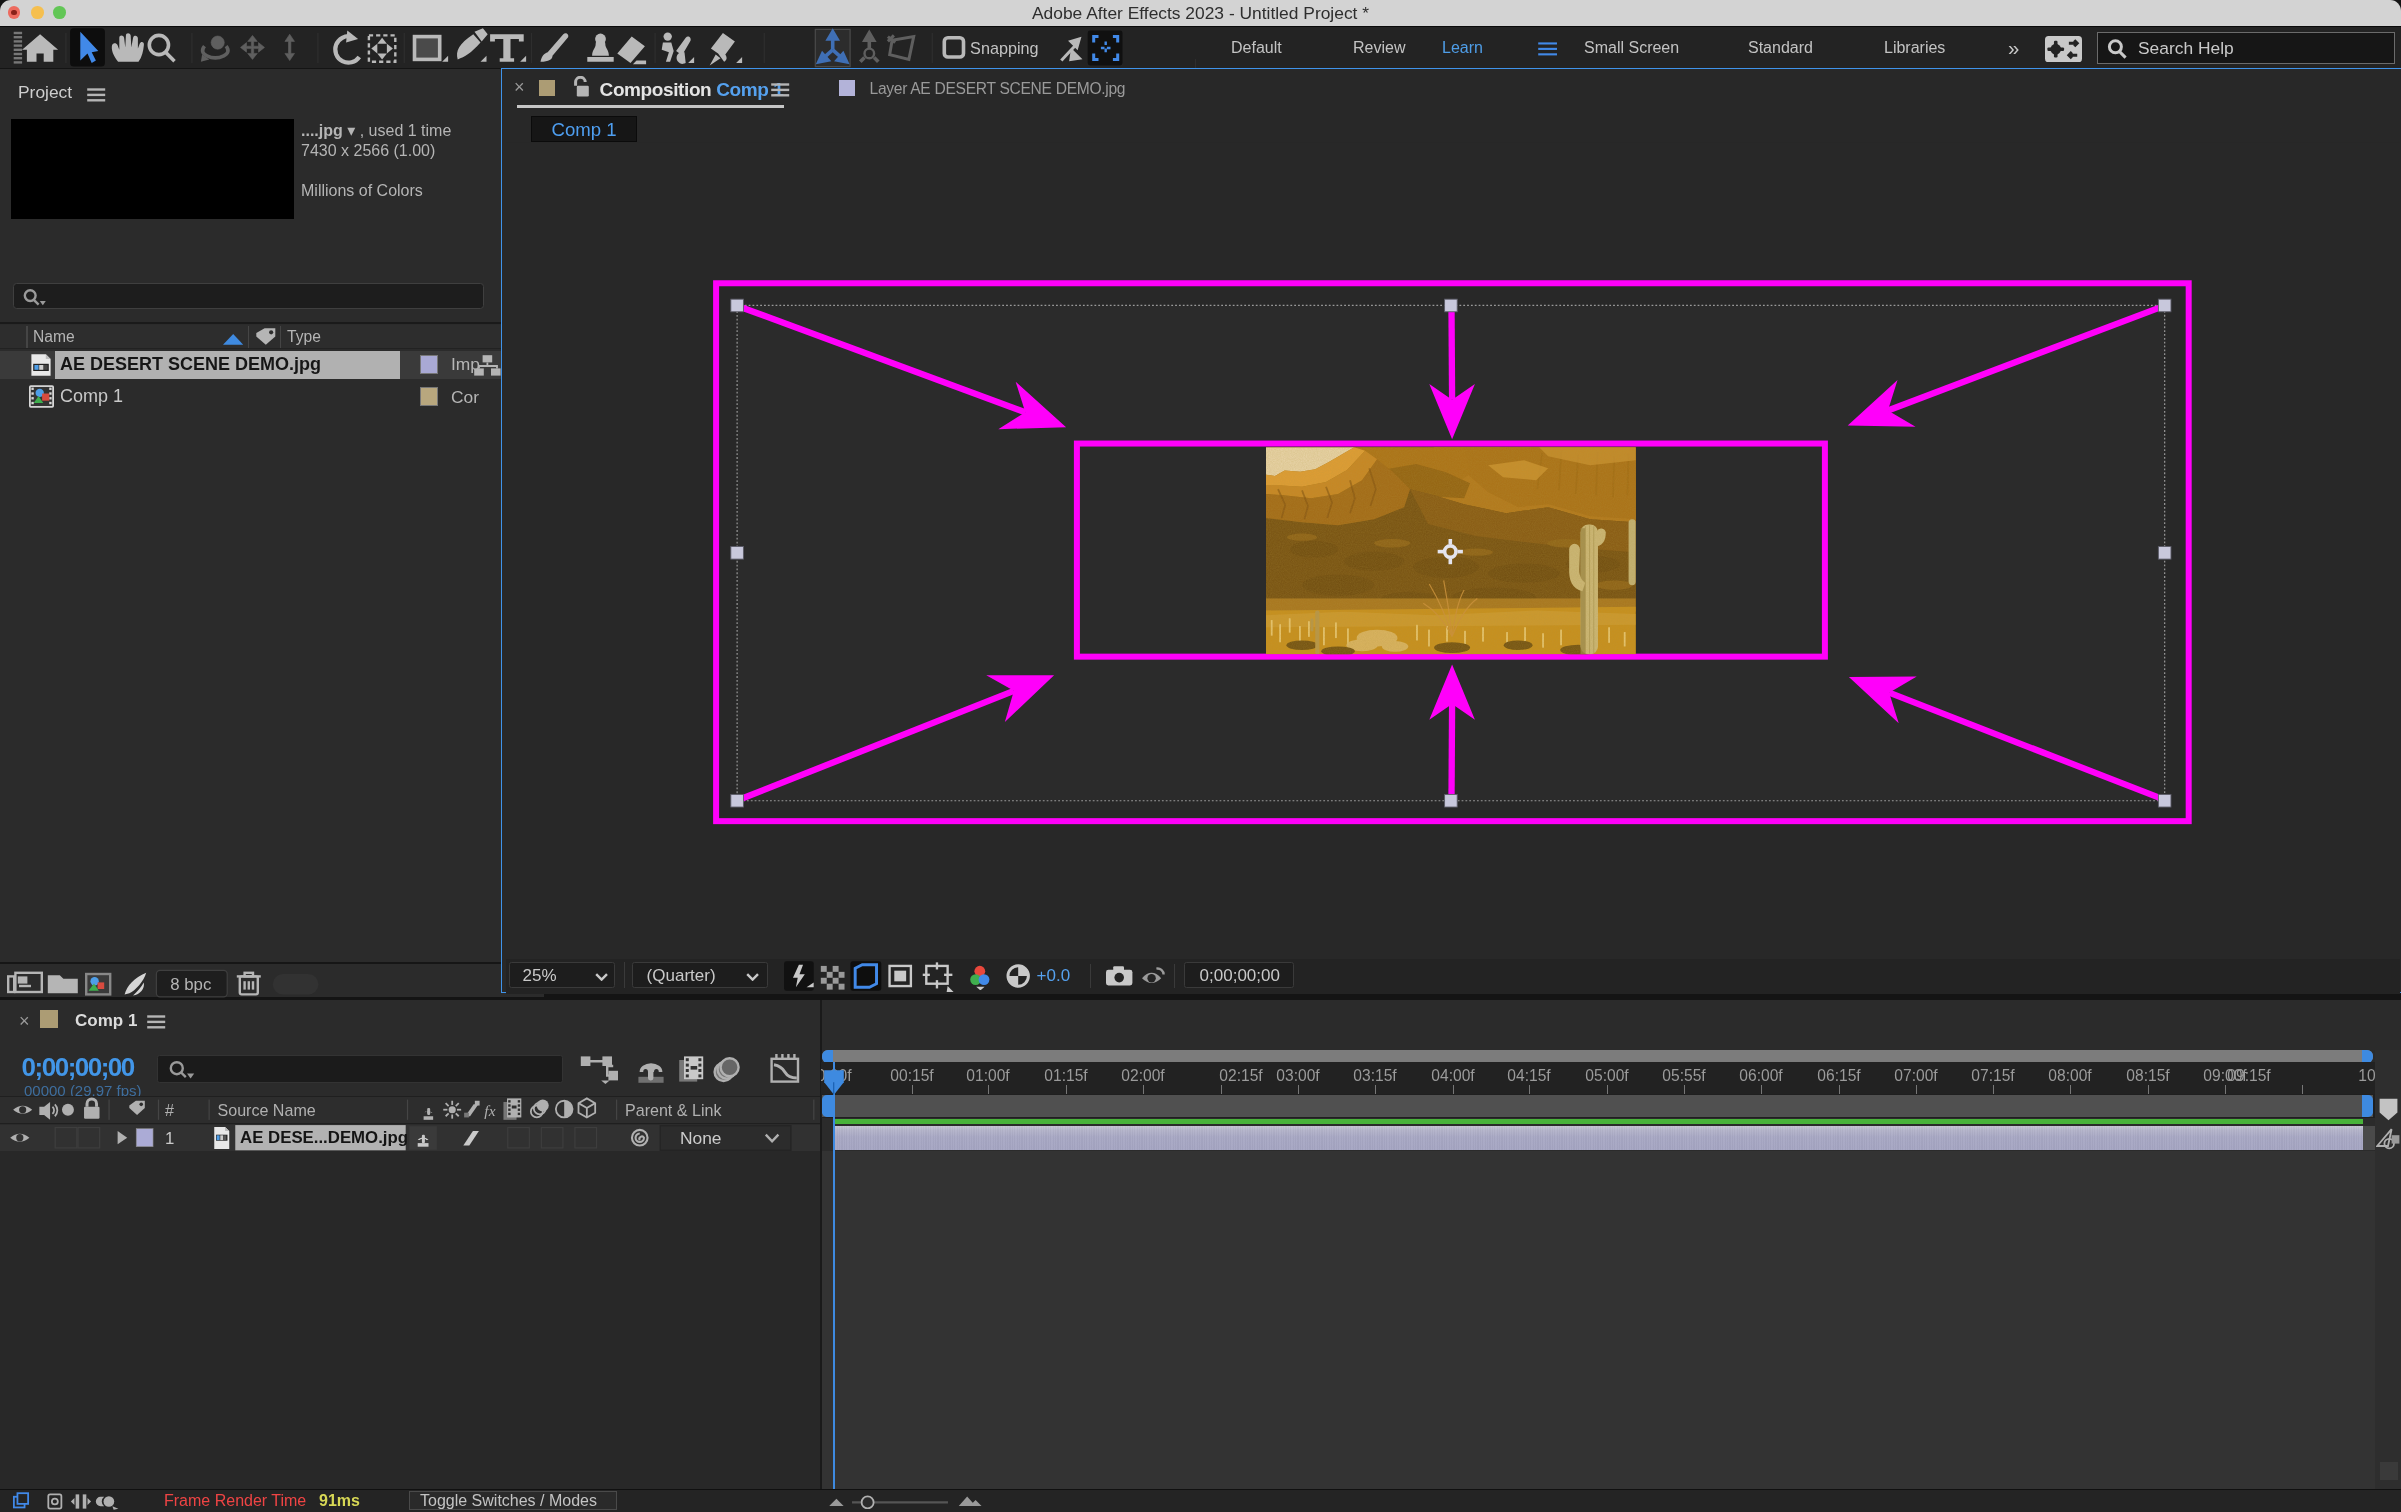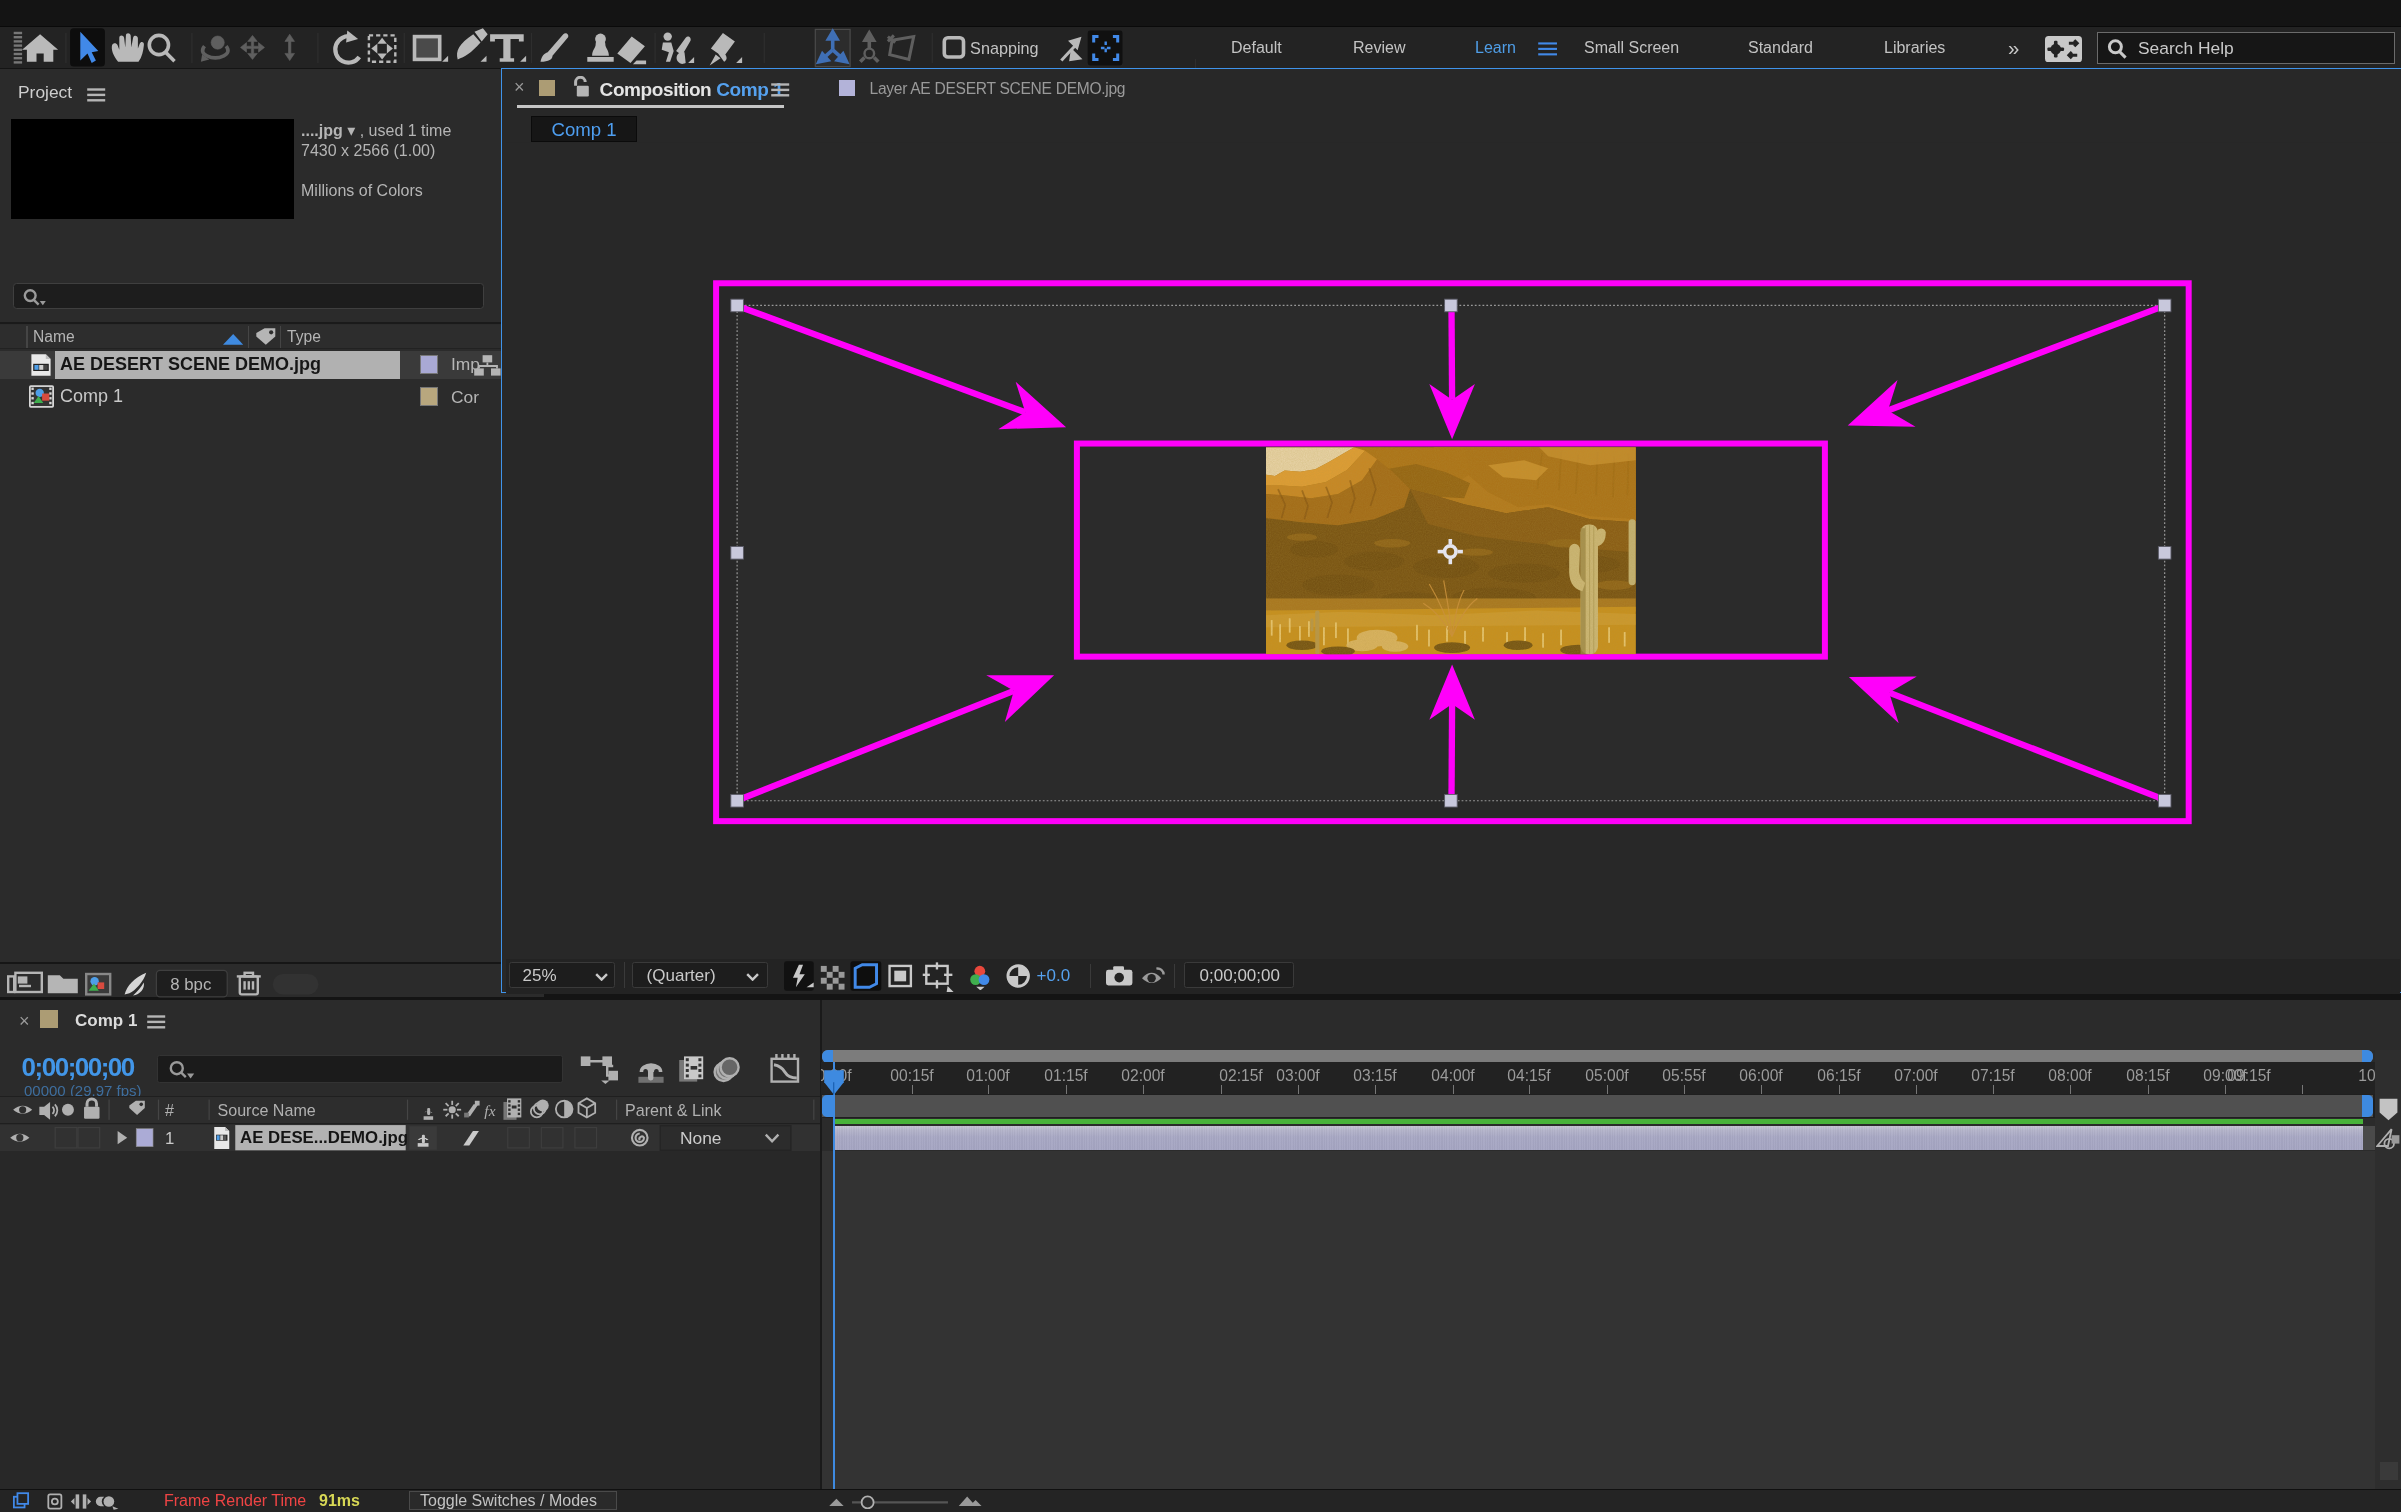--- a/index.html
+++ b/index.html
@@ -20,20 +20,28 @@
 #comp{left:501px;top:68px;width:1901px;height:925px;background:#282828;border:1.8px solid #3f93ea;}
 
 #timeline{left:0;top:1000px;width:2401px;height:490px;background:#2b2b2b;}
 #statusbar{left:0;top:1489px;width:2401px;height:23px;background:#242424;border-top:1.2px solid #101010;}
 .blue{color:#4f9ee8;}
 .rl{position:absolute;top:4.8px;transform:translateX(-50%);font-size:15.6px;color:#9b9b9b;}
 .rt{position:absolute;top:23px;width:1.2px;height:9px;background:#777;}
 </style></head>
 <body>
 <div id="app">
+  <div id="titlebar">
+    <div class="tl" style="left:7.8px;background:#ed6b5f;">
+        <div style="position:absolute;left:3.6px;top:3.6px;width:5.4px;height:5.4px;border-radius:50%;background:#8a2119;"></div>
+      </div>
+    <div class="tl" style="left:31px;background:#f5bf4f;"></div>
+    <div class="tl" style="left:53px;background:#62c656;"></div>
+    <div class="title">Adobe After Effects 2023 - Untitled Project *</div>
+  </div>
   <div id="toolbar">
     <svg class="abs" style="left:0;top:0;" width="2401" height="42" viewBox="0 0 4000 70">
       <g fill="#9e9e9e">
         <g fill="#777">
           <rect x="22" y="8" width="14" height="4"></rect>
             <rect x="22" y="15" width="14" height="4"></rect>
             <rect x="22" y="22" width="14" height="4"></rect>
             <rect x="22" y="29" width="14" height="4"></rect>
             <rect x="22" y="36" width="14" height="4"></rect>
             <rect x="22" y="43" width="14" height="4"></rect>
@@ -144,21 +152,21 @@
           <path d="M1854 16 l8 0 l0 10"></path>
           <path d="M1830 54 l-8 0 l0 -10"></path>
           <path d="M1854 54 l8 0 l0 -10"></path>
         <path d="M1842 24 l0 6 m0 6 l0 6" stroke-width="4"></path>
           <path d="M1834 35 l6 0 m4 0 l6 0" stroke-width="4"></path>
       </g>
     </svg>
     <div class="abs" style="left:1195px;top:32px;width:1.2px;height:30px;background:#2e2e2e;"></div>
     <div class="wstext" style="left:1231px;">Default</div>
     <div class="wstext" style="left:1353px;">Review</div>
-    <div class="wstext blue" style="left:1475px;">Learn</div>
+    <div class="wstext blue" style="left:1442px;">Learn</div>
     <svg class="abs" style="left:1537px;top:13.2px;" width="23" height="17" viewBox="0 0 38 28">
         <g stroke="#4189e8" stroke-width="3.5">
           <line x1="2" y1="4" x2="33" y2="4"></line>
           <line x1="2" y1="13" x2="33" y2="13"></line>
           <line x1="2" y1="22" x2="33" y2="22"></line>
         </g>
       </svg>
     <div class="wstext" style="left:1584px;">Small Screen</div>
     <div class="wstext" style="left:1748px;">Standard</div>
     <div class="wstext" style="left:1884px;">Libraries</div>

